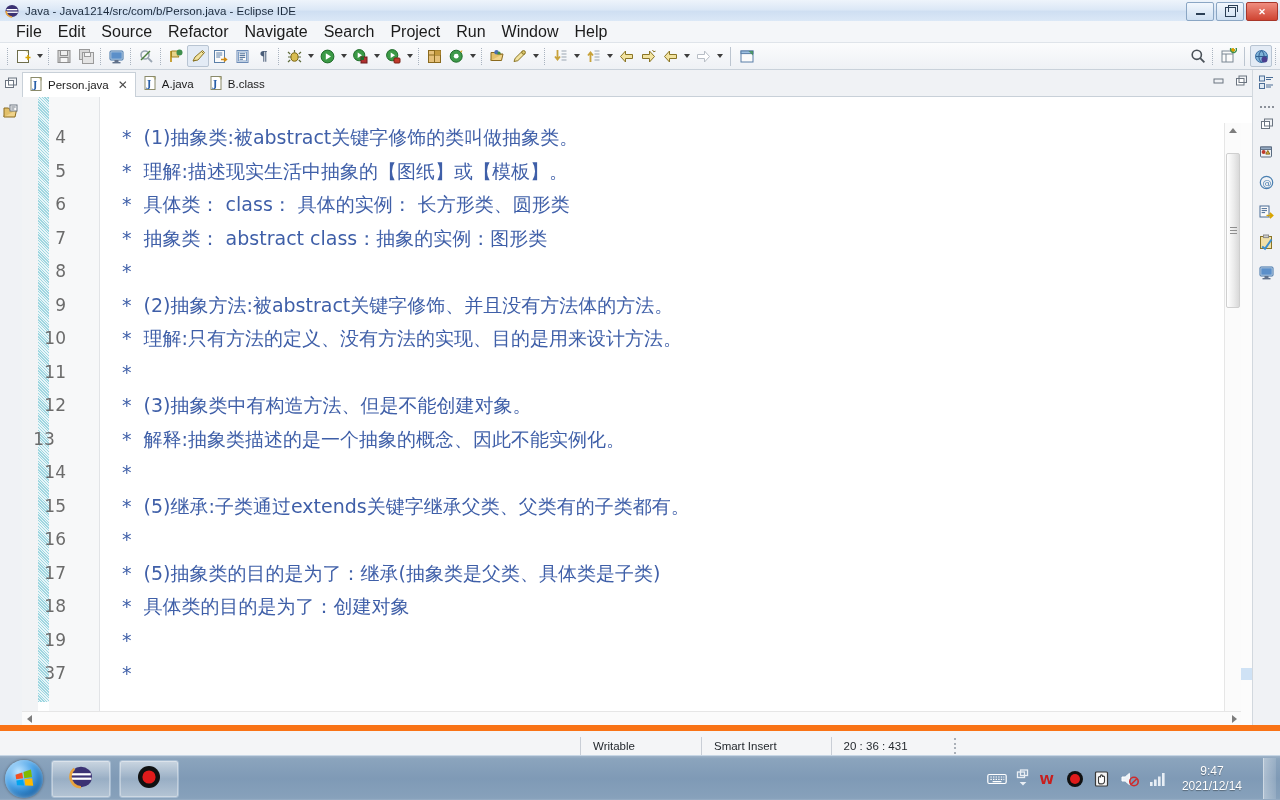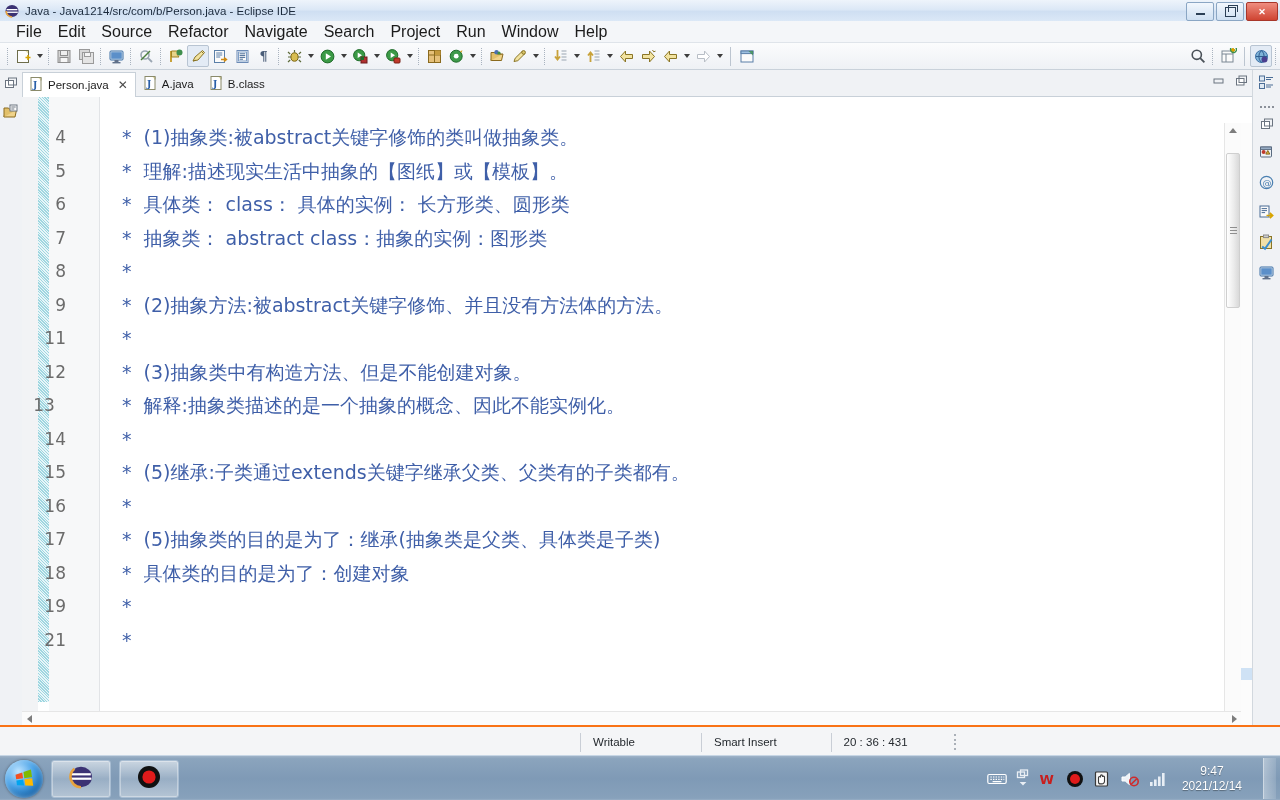--- a/index.html
+++ b/index.html
@@ -171,21 +171,21 @@
     display:flex;align-items:center;
   }
   .hscroll .harrow{width:14px;height:14px;display:flex;align-items:center;justify-content:center;}
   .hscroll .harrow i{width:0;height:0;border-top:4px solid transparent;border-bottom:4px solid transparent;}
   .hscroll .left i{border-right:5px solid #7d7d7d;}
   .hscroll .right i{border-left:5px solid #7d7d7d;}
 
   
   .statusbar{
     position:absolute;left:0;top:725px;width:1280px;height:30px;
-    background:#f4f5f7;border-top:2px solid #f97316;
+    background:#f4f5f7;border-top:6px solid #f97316;
     display:flex;align-items:center;
   }
   .sb-cell{
     font-size:11.5px;color:#24292e;padding:0 12px;height:19px;display:flex;align-items:center;
     white-space:nowrap;
   }
   .sb-sep{width:1px;height:19px;background:#c9ced6;}
   .sb-dots{width:3px;height:16px;display:flex;flex-direction:column;justify-content:space-between;margin-left:34px;}
   .sb-dots i{width:2px;height:2px;background:#aab0b8;display:block;}
 
@@ -668,20 +668,24 @@
           </div>
           <div class="row">
             <div class="lnum" style="left: -78px;">8</div>
             <div class="ctext">*</div>
           </div>
           <div class="row">
             <div class="lnum" style="left: -78px;">9</div>
             <div class="ctext">*  (2)抽象方法:被abstract关键字修饰、并且没有方法体的方法。</div>
           </div>
           <div class="row">
+            <div class="lnum" style="left: -78px;">10</div>
+            <div class="ctext">*  理解:只有方法的定义、没有方法的实现、目的是用来设计方法。</div>
+          </div>
+          <div class="row">
             <div class="lnum" style="left: -78px;">11</div>
             <div class="ctext">*</div>
           </div>
           <div class="row">
             <div class="lnum" style="left: -78px;">12</div>
             <div class="ctext">*  (3)抽象类中有构造方法、但是不能创建对象。</div>
           </div>
           <div class="row">
             <div class="lnum" style="left: -78px; text-align: center;">13</div>
             <div class="ctext">*  解释:抽象类描述的是一个抽象的概念、因此不能实例化。</div>
@@ -704,21 +708,21 @@
           </div>
           <div class="row">
             <div class="lnum" style="left: -78px;">18</div>
             <div class="ctext">*  具体类的目的是为了：创建对象</div>
           </div>
           <div class="row">
             <div class="lnum" style="left: -78px;">19</div>
             <div class="ctext">*</div>
           </div>
           <div class="row">
-            <div class="lnum" style="left: -78px;">21</div>
+            <div class="lnum" style="left: -78px;">37</div>
             <div class="ctext">*</div>
           </div>
           <div style="position: absolute; left: -51px; width: 51px; height: 33.5px; background: rgb(224, 234, 246); top: 560px; z-index: -1;"></div>
         </div>
 
       <div class="oruler">
         <div class="vmark" style="top:545px;"></div>
       </div>
 
       <div class="vscroll">

